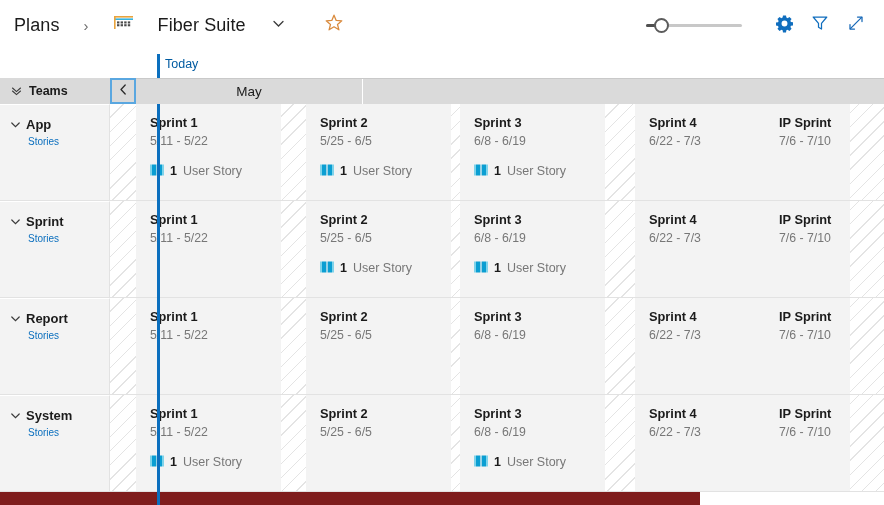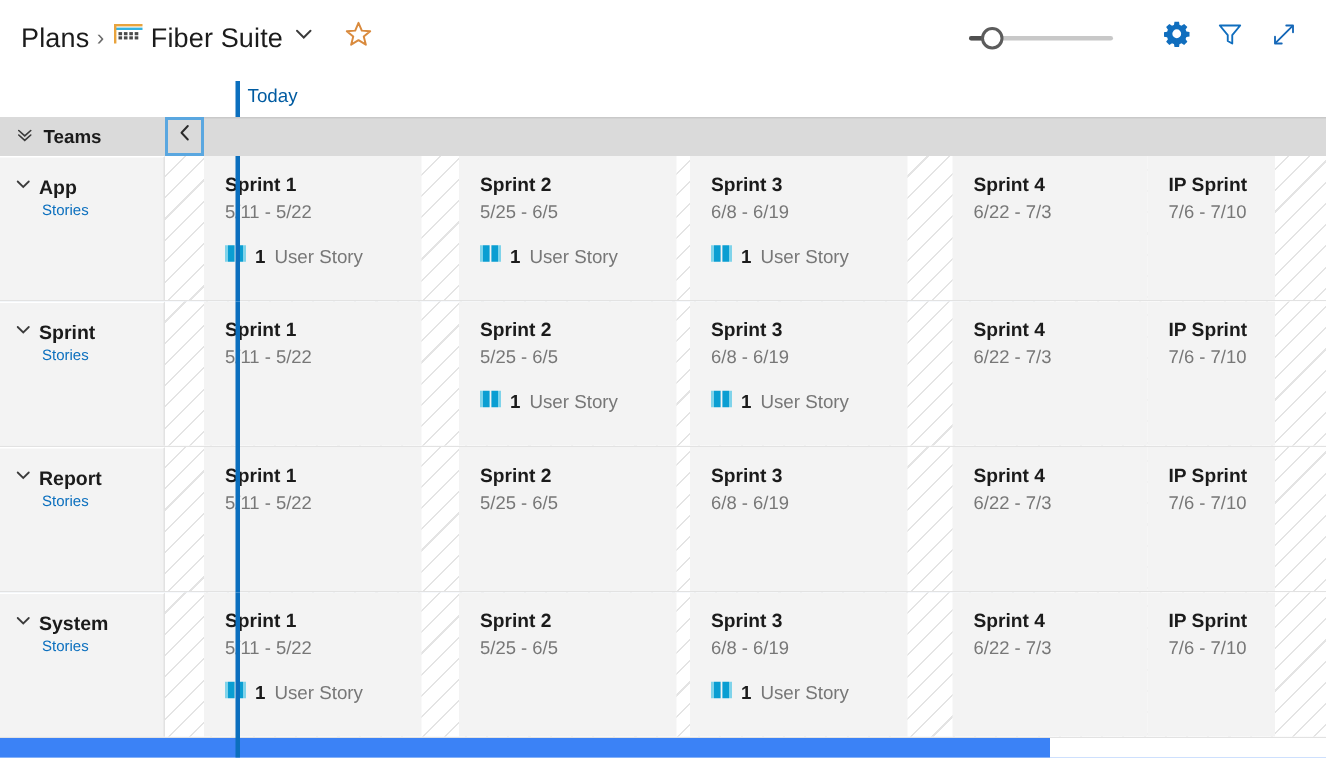--- a/index.html
+++ b/index.html
@@ -11,21 +11,21 @@
     overflow: hidden;
   }
 
   
   #header {
     position: absolute; left: 0; top: 0; width: 884px; height: 52px;
     background: #ffffff;
   }
   #breadcrumb {
     position: absolute; left: 14px; top: 8px;
-    display: flex; align-items: center; gap: 4px;
+    display: flex; align-items: center; gap: 23px;
     height: 34px;
   }
   .crumb-text {
     font-size: 18px; color: #1b1b1b; letter-spacing: .1px;
   }
   .crumb-sep { font-size: 15px; color: #6b6b6b; padding: 0 1px; }
   .plan-icon { display: block; }
   .chev-small { margin-left: 2px; display:block; }
   .star-btn { margin-left: 14px; display: block; cursor: pointer; }
 
@@ -88,21 +88,21 @@
   #collapse-btn {
     position: absolute; left: 110px; top: 78px; width: 26px; height: 26px;
     background: #dadada; border: 2px solid #5aa7e0;
     display: flex; align-items: center; justify-content: center;
     cursor: pointer; z-index: 6;
   }
 
   
   #body-area {
     position: absolute; left: 0; top: 104px; width: 700px; height: 401px;
-    background: #3b82f6;
+    background: #7f1d1d;
   }
   .team-row {
     position: absolute; left: 0; width: 884px;
     border-bottom: 1px solid #e2e2e2;
     background: #ffffff;
   }
   .row-label {
     position: absolute; left: 0; top: 0; width: 110px; height: 100%;
     background: #f3f3f3;
     border-right: 1px solid #e2e2e2;
@@ -234,20 +234,21 @@
       </span>
     </div>
   </div>
 </div>
 
 <div id="today-band"></div>
 <div id="today-tick-top"></div>
 <div id="today-label">Today</div>
 
 <div id="month-row">
+    <div class="month-cell" style="left: 136px; width: 227px;">May</div>
   </div>
 
 <div id="teams-head">
   <span>
     <svg width="11" height="11" viewBox="0 0 11 11">
       <path d="M1.5 3 L5.5 6.6 L9.5 3" stroke="#3b3b3b" stroke-width="1.1" fill="none" stroke-linecap="round"></path>
       <path d="M1.5 6 L5.5 9.6 L9.5 6" stroke="#3b3b3b" stroke-width="1.1" fill="none" stroke-linecap="round"></path>
     </svg>
   </span>
   <span class="lbl">Teams</span>

